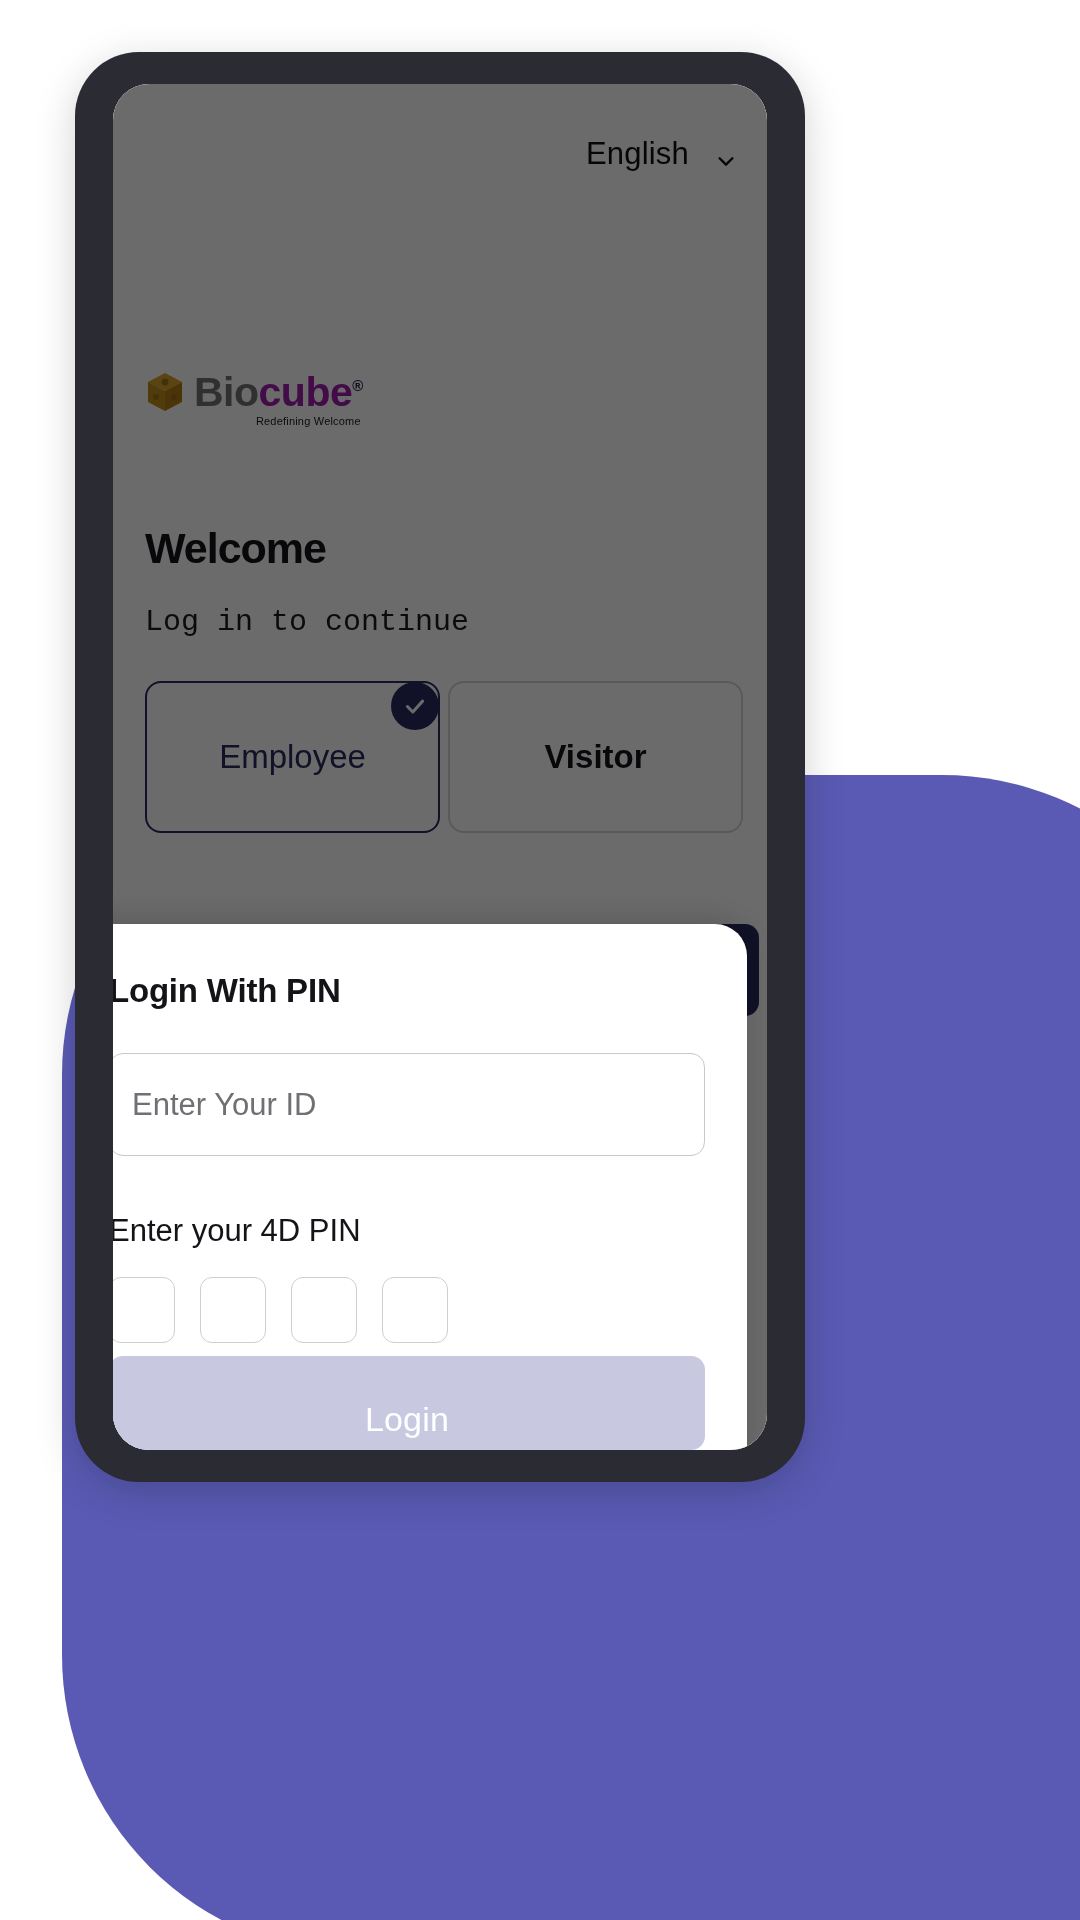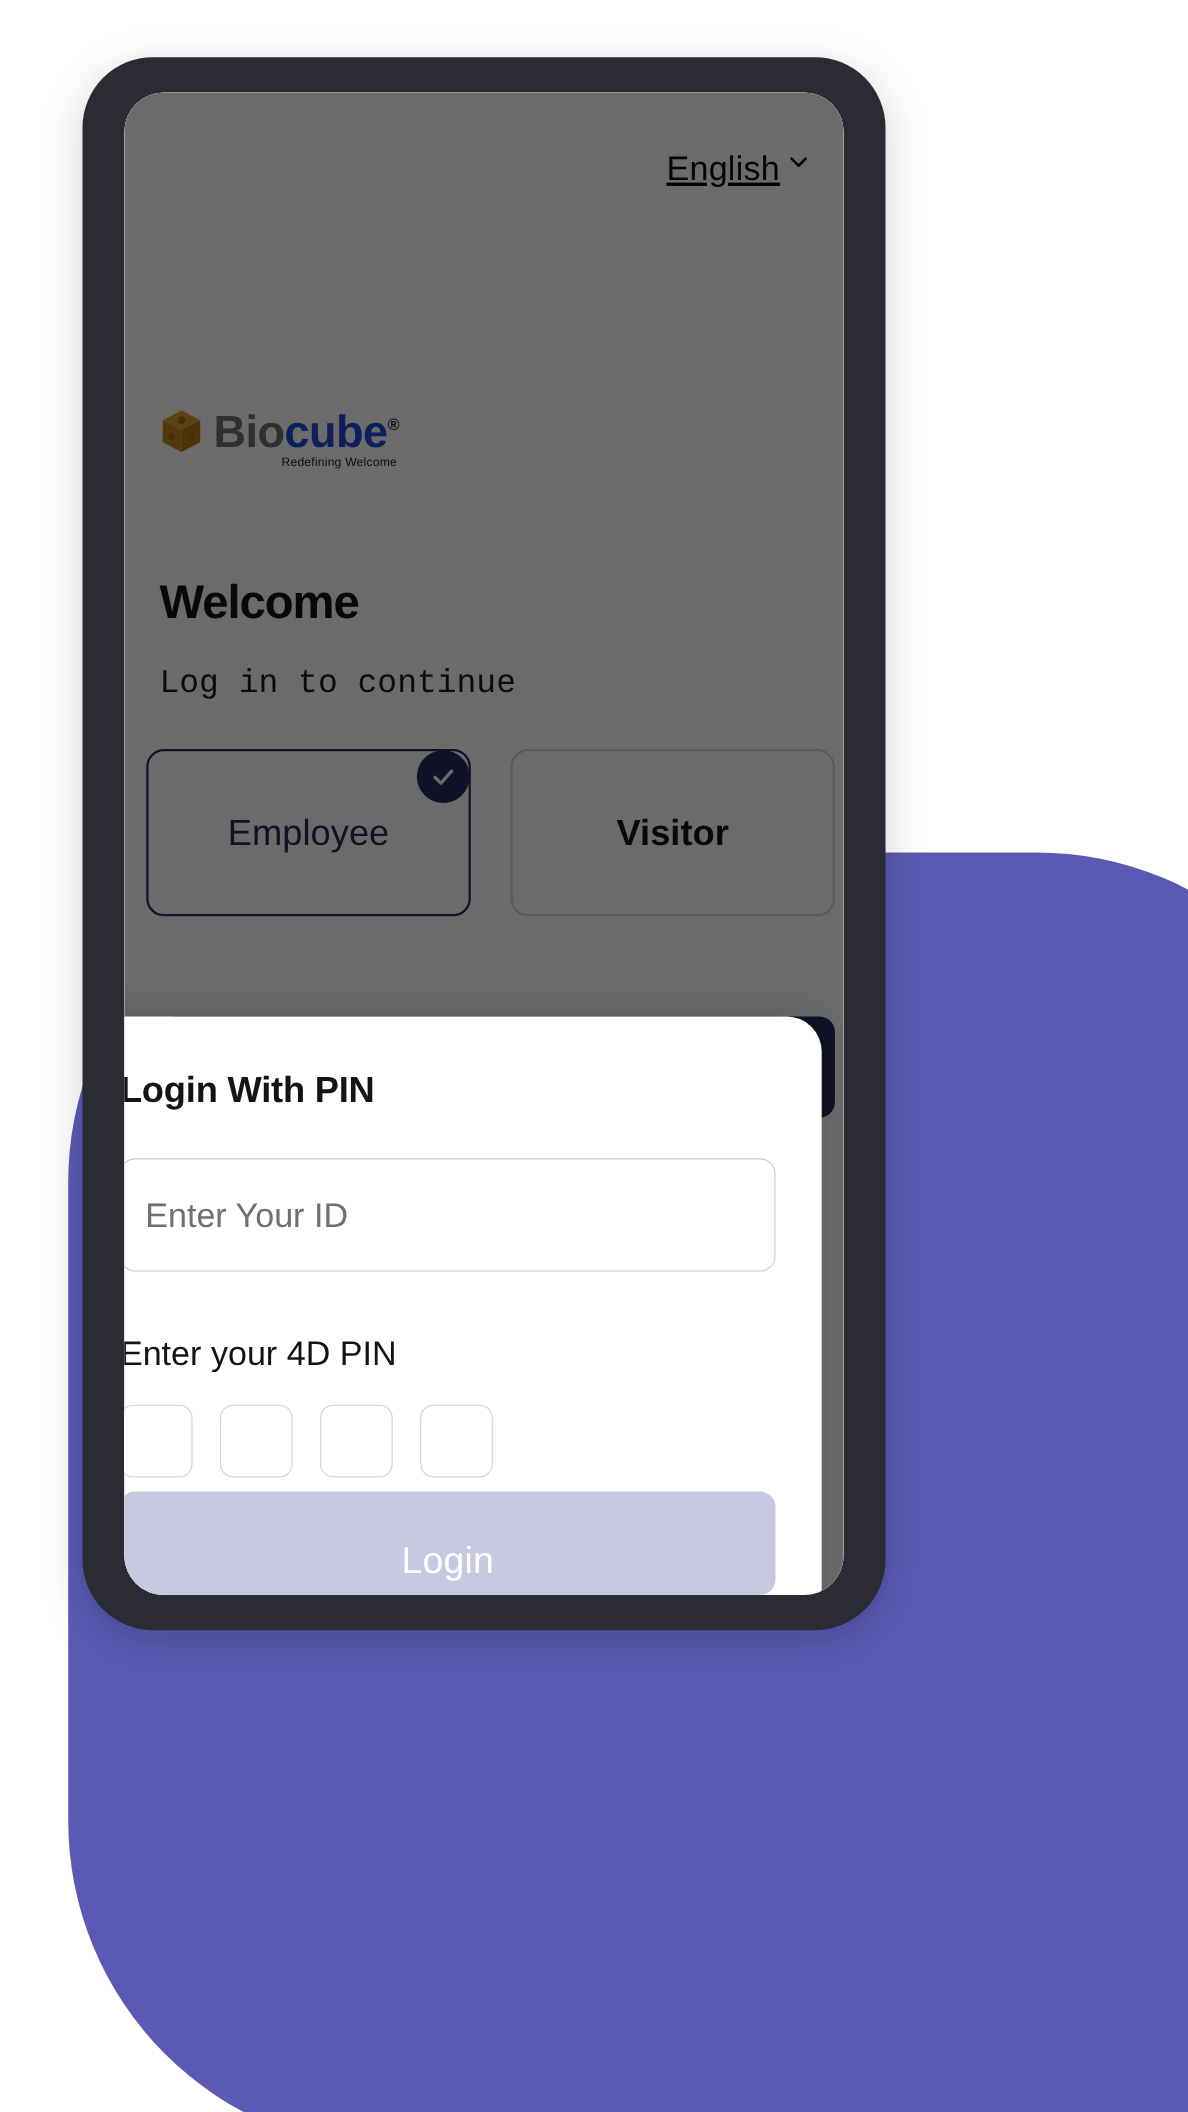--- a/index.html
+++ b/index.html
@@ -41,41 +41,41 @@
   
   .app-body {
     position:absolute; inset:0;
     background:#ffffff;
     padding:0 30px;
   }
   .scrim { position:absolute; inset:0; background:rgba(0,0,0,.58); pointer-events:none; }
 
   .lang-row {
     position:absolute; right:30px; top:52px;
-    display:flex; align-items:flex-start; gap:6px;text-decoration:underline;
+    display:flex; align-items:flex-end; gap:26px;
   }
   .lang-label { font-size:31px; color:#101014; letter-spacing:.2px; }
   .chev { width:22px; height:22px; display:block; }
 
   .logo-block { position:absolute; left:32px; top:287px; }
   .logo-row { display:flex; align-items:flex-end; gap:9px; }
   .cube-icon { width:40px; height:42px; display:block; }
   .logo-word { font-size:41px; font-weight:700; letter-spacing:-.5px; line-height:1; }
   .logo-bio { color:#737373;text-align:right; }
-  .logo-cube { color:#1d4ed8; }
+  .logo-cube { color:#a21caf; }
   .logo-reg { font-size:15px; color:#1b1b4b; vertical-align:super; font-weight:700; }
   .logo-tag {
     font-size:11px; color:#1b1b1b; letter-spacing:.2px;
     text-align:right; margin-top:2px; padding-right:2px;
   }
 
   .welcome { position:absolute; left:32px; top:440px; font-size:43px; font-weight:700; color:#141418; letter-spacing:-1px; }
   .subtitle { position:absolute; left:32px; top:521px; font-size:30px; color:#1b1b20;font-family:Liberation Mono, monospace; }
 
-  .role-row { position:absolute; left:20px; top:597px; display:flex; gap:36px; }
+  .role-row { position:absolute; left:32px; top:597px; display:flex; gap:8px; }
   .role-card {
     width:295px; height:152px;
     border-radius:16px;
     display:flex; align-items:center; justify-content:center;
     position:relative; background:transparent;
   }
   .role-card.selected { border:2px solid #2a2a5e; }
   .role-card.plain { border:2px solid #d4d4d6; }
   .role-label { font-size:33px; font-weight:500; }
   .role-card.selected .role-label { color:#2a2a5e; font-weight:400; }

